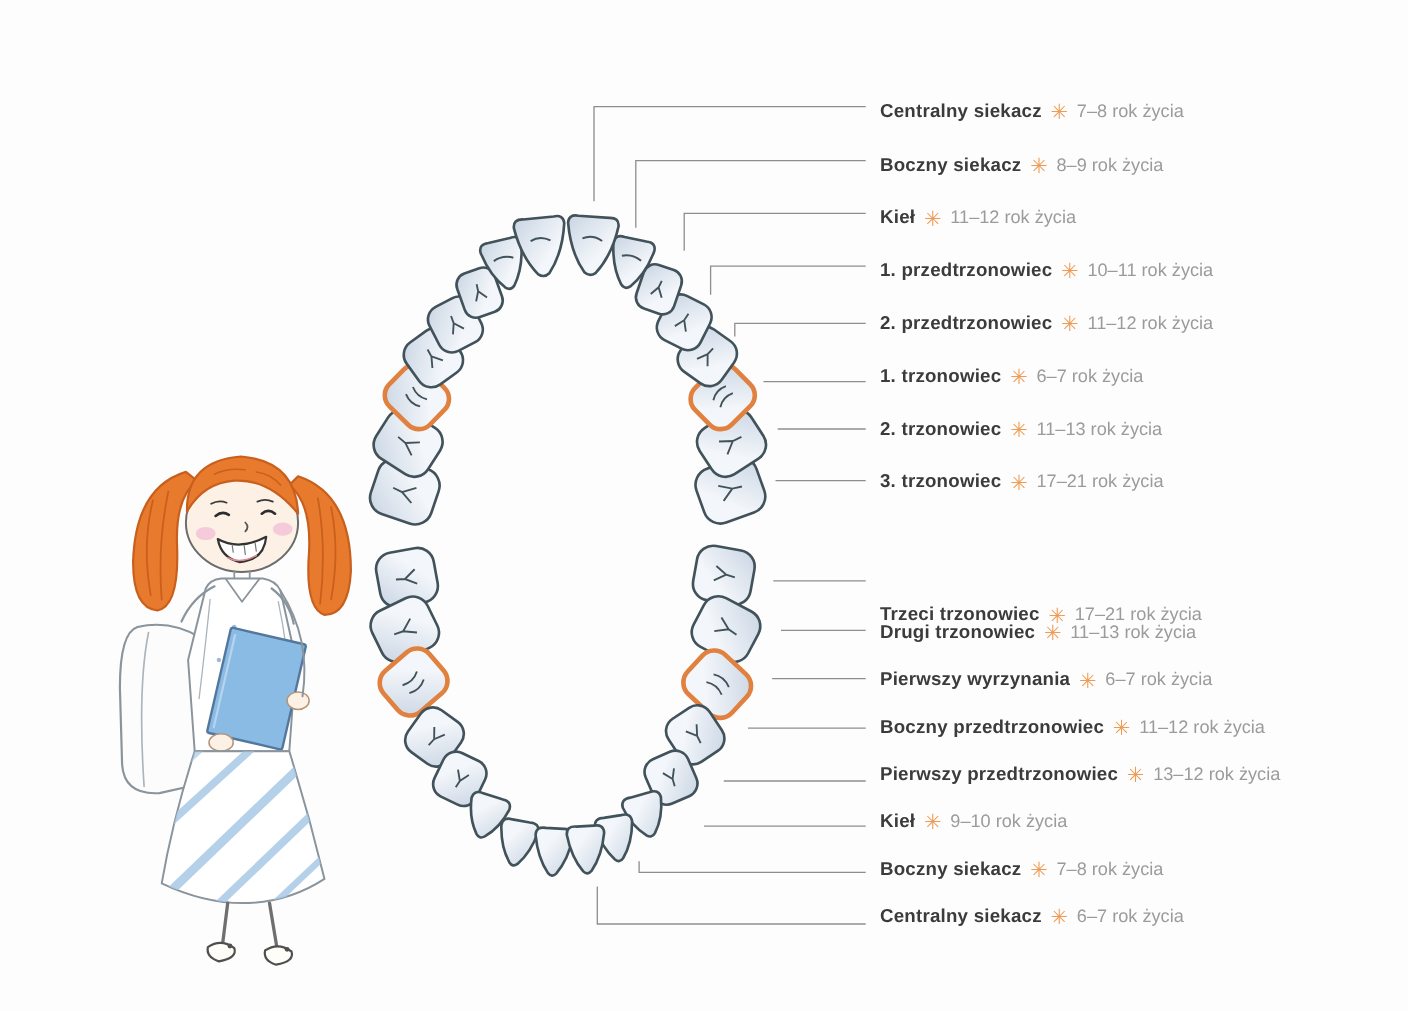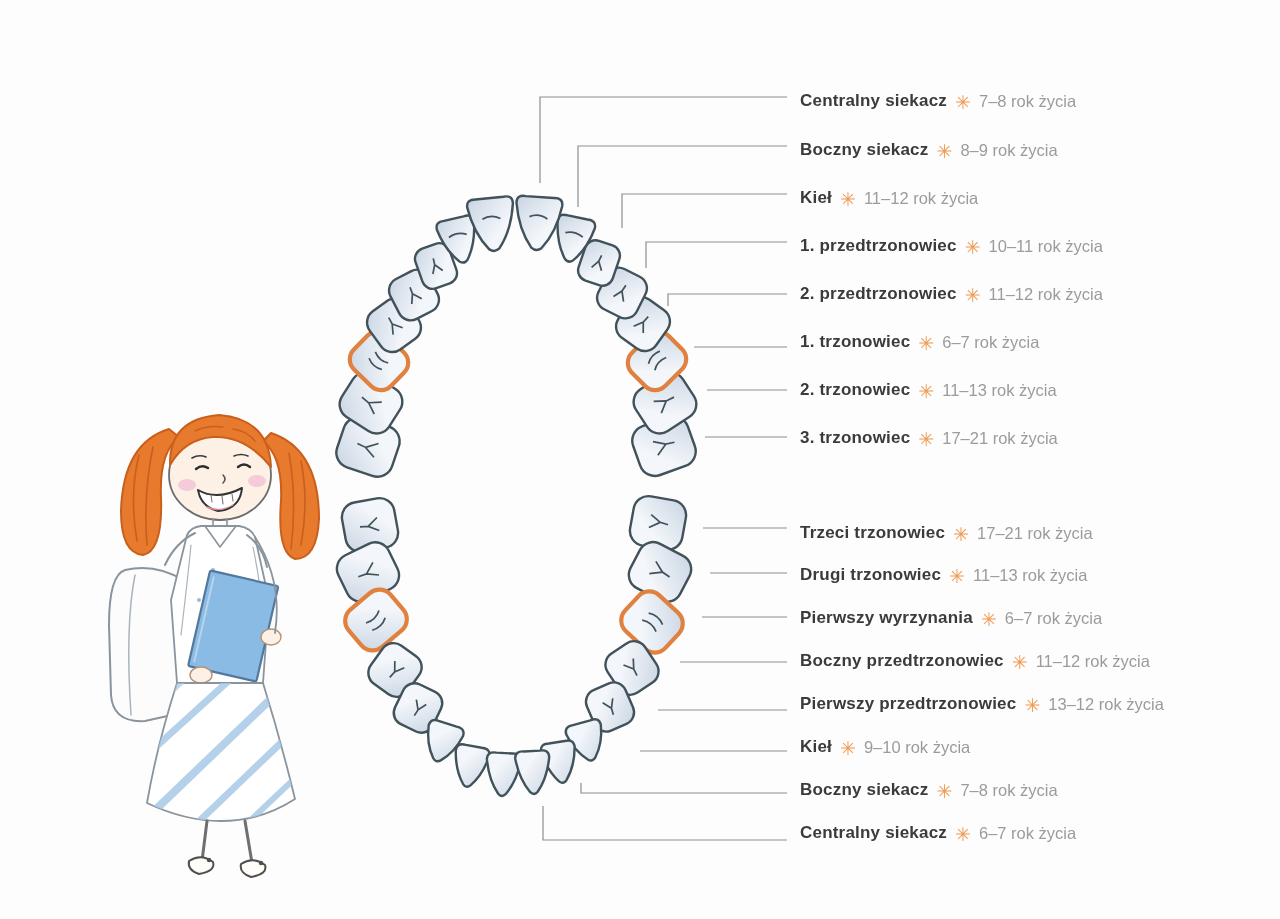--- a/index.html
+++ b/index.html
@@ -323,21 +323,21 @@
     <span class="lname">2. trzonowiec</span>
     <span class="ast">✳</span>
     <span class="age">11–13 rok życia</span>
   </div>
   <div class="label-row" style="top:438px">
     <span class="lname">3. trzonowiec</span>
     <span class="ast">✳</span>
     <span class="age">17–21 rok życia</span>
   </div>
 
-  <div class="label-row" style="top:533px">
+  <div class="label-row" style="top:559px">
     <span class="lname">Trzeci trzonowiec</span>
     <span class="ast">✳</span>
     <span class="age">17–21 rok życia</span>
   </div>
   <div class="label-row" style="top:575px">
     <span class="lname">Drugi trzonowiec</span>
     <span class="ast">✳</span>
     <span class="age">11–13 rok życia</span>
   </div>
   <div class="label-row" style="top:618px">

